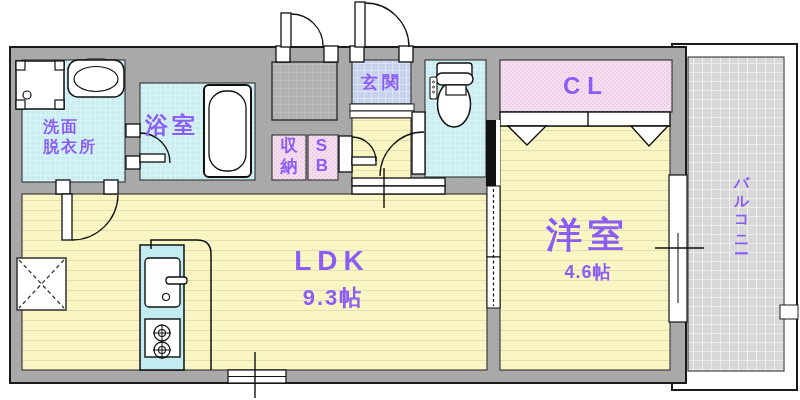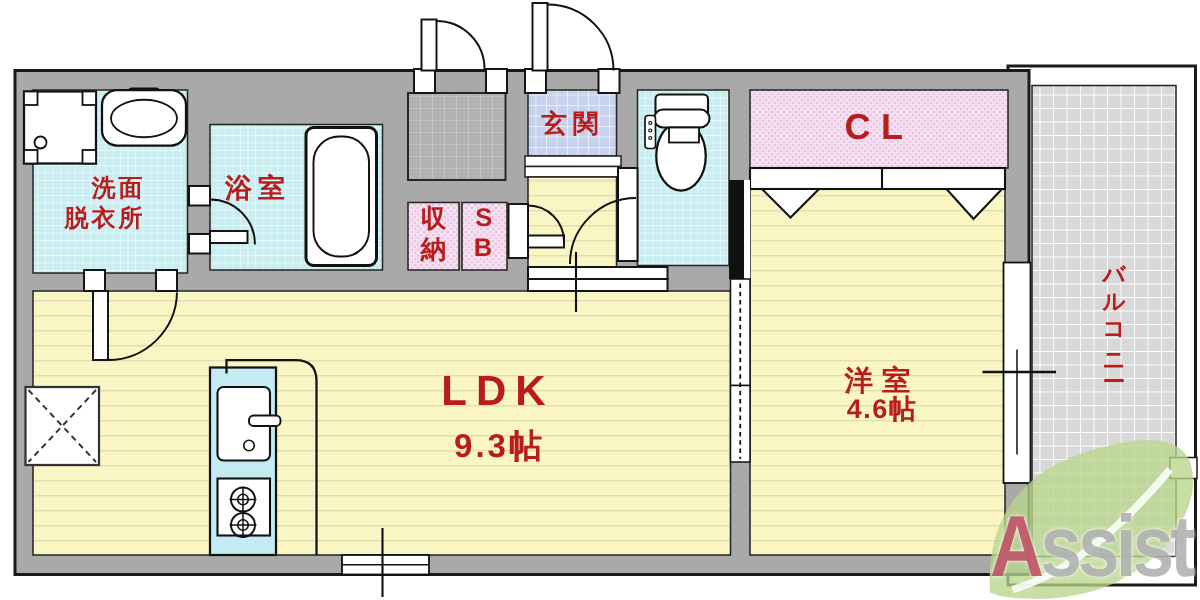--- a/index.html
+++ b/index.html
@@ -1,29 +1,29 @@
 <!DOCTYPE html>
 <html><head>
 <meta charset="utf-8">
 <style>
   html,body{margin:0;padding:0;background:#fff;}
   .stage{position:relative;width:800px;height:400px;background:#fff;overflow:hidden;
          font-family:"Liberation Sans","DejaVu Sans",sans-serif;}
   .stage svg{position:absolute;left:0;top:0;}
-  .lbl{position:absolute;transform:translate(-50%,-50%);color:#b91c1c;font-weight:bold;
-       white-space:pre-line;text-align:right;line-height:1.28;}
+  .lbl{position:absolute;transform:translate(-50%,-50%);color:#8b5cf6;font-weight:bold;
+       white-space:pre-line;text-align:left;line-height:1.28;}
   .lbl-washroom{left:70px;top:137px;font-size:16px;letter-spacing:2px;}
-  .lbl-bath{left:172px;top:126px;font-size:18px;letter-spacing:4px;}
+  .lbl-bath{left:172px;top:126px;font-size:23px;letter-spacing:4px;}
   .lbl-genkan{left:382px;top:83px;font-size:17px;letter-spacing:4px;}
   .lbl-storage{left:289px;top:157px;font-size:17px;line-height:1.22;}
   .lbl-sb{left:322px;top:156px;font-size:17px;line-height:1.18;}
   .lbl-cl{left:586px;top:86px;font-size:24px;letter-spacing:7px;}
   .lbl-ldk{left:332px;top:261px;font-size:28px;letter-spacing:6px;}
   .lbl-ldk-size{left:333px;top:298px;font-size:22px;letter-spacing:2px;}
-  .lbl-west{left:588px;top:235px;font-size:19px;letter-spacing:6px;margin-top:20px;}
+  .lbl-west{left:588px;top:235px;font-size:36px;letter-spacing:6px;}
   .lbl-west-size{left:588px;top:273px;font-size:18px;letter-spacing:1px;}
   .lbl-balcony{left:742px;top:207px;font-size:15px;letter-spacing:3px;
                writing-mode:vertical-rl;transform:translate(-50%,-50%);}
   .logo{position:absolute;left:630px;top:283px;width:170px;height:117px;}
   .logo-text{position:absolute;left:30px;bottom:6px;font-size:58px;line-height:1;
              font-weight:bold;letter-spacing:-3px;opacity:.9;
              transform:scaleX(.86);transform-origin:left bottom;
              text-shadow:0 0 3px rgba(255,255,255,.95),0 0 1px #fff;}
   .logo-a{color:#c1556a;}
   .logo-rest{color:#b2b2b2;}
@@ -204,20 +204,13 @@
 納</div>
 <div class="lbl lbl-sb">S
 B</div>
 <div class="lbl lbl-cl">CL</div>
 <div class="lbl lbl-ldk">LDK</div>
 <div class="lbl lbl-ldk-size">9.3帖</div>
 <div class="lbl lbl-west">洋室</div>
 <div class="lbl lbl-west-size">4.6帖</div>
 <div class="lbl lbl-balcony">バルコニー</div>
 
-<div class="logo">
-  <svg width="170" height="117" viewBox="0 0 170 117">
-    <path d="M30,112 Q26,40 95,18 Q152,0 163,24 Q172,48 148,80 Q118,113 70,116 Q40,117 30,112 Z" fill="#b7d68c" opacity="0.78"></path>
-    <path d="M45,110 Q95,96 150,30" fill="none" stroke="#ffffff" stroke-width="5" opacity="0.85"></path>
-  </svg>
-  <div class="logo-text"><span class="logo-a">A</span><span class="logo-rest">ssist</span></div>
 </div>
-</div>
 
 </body></html>

